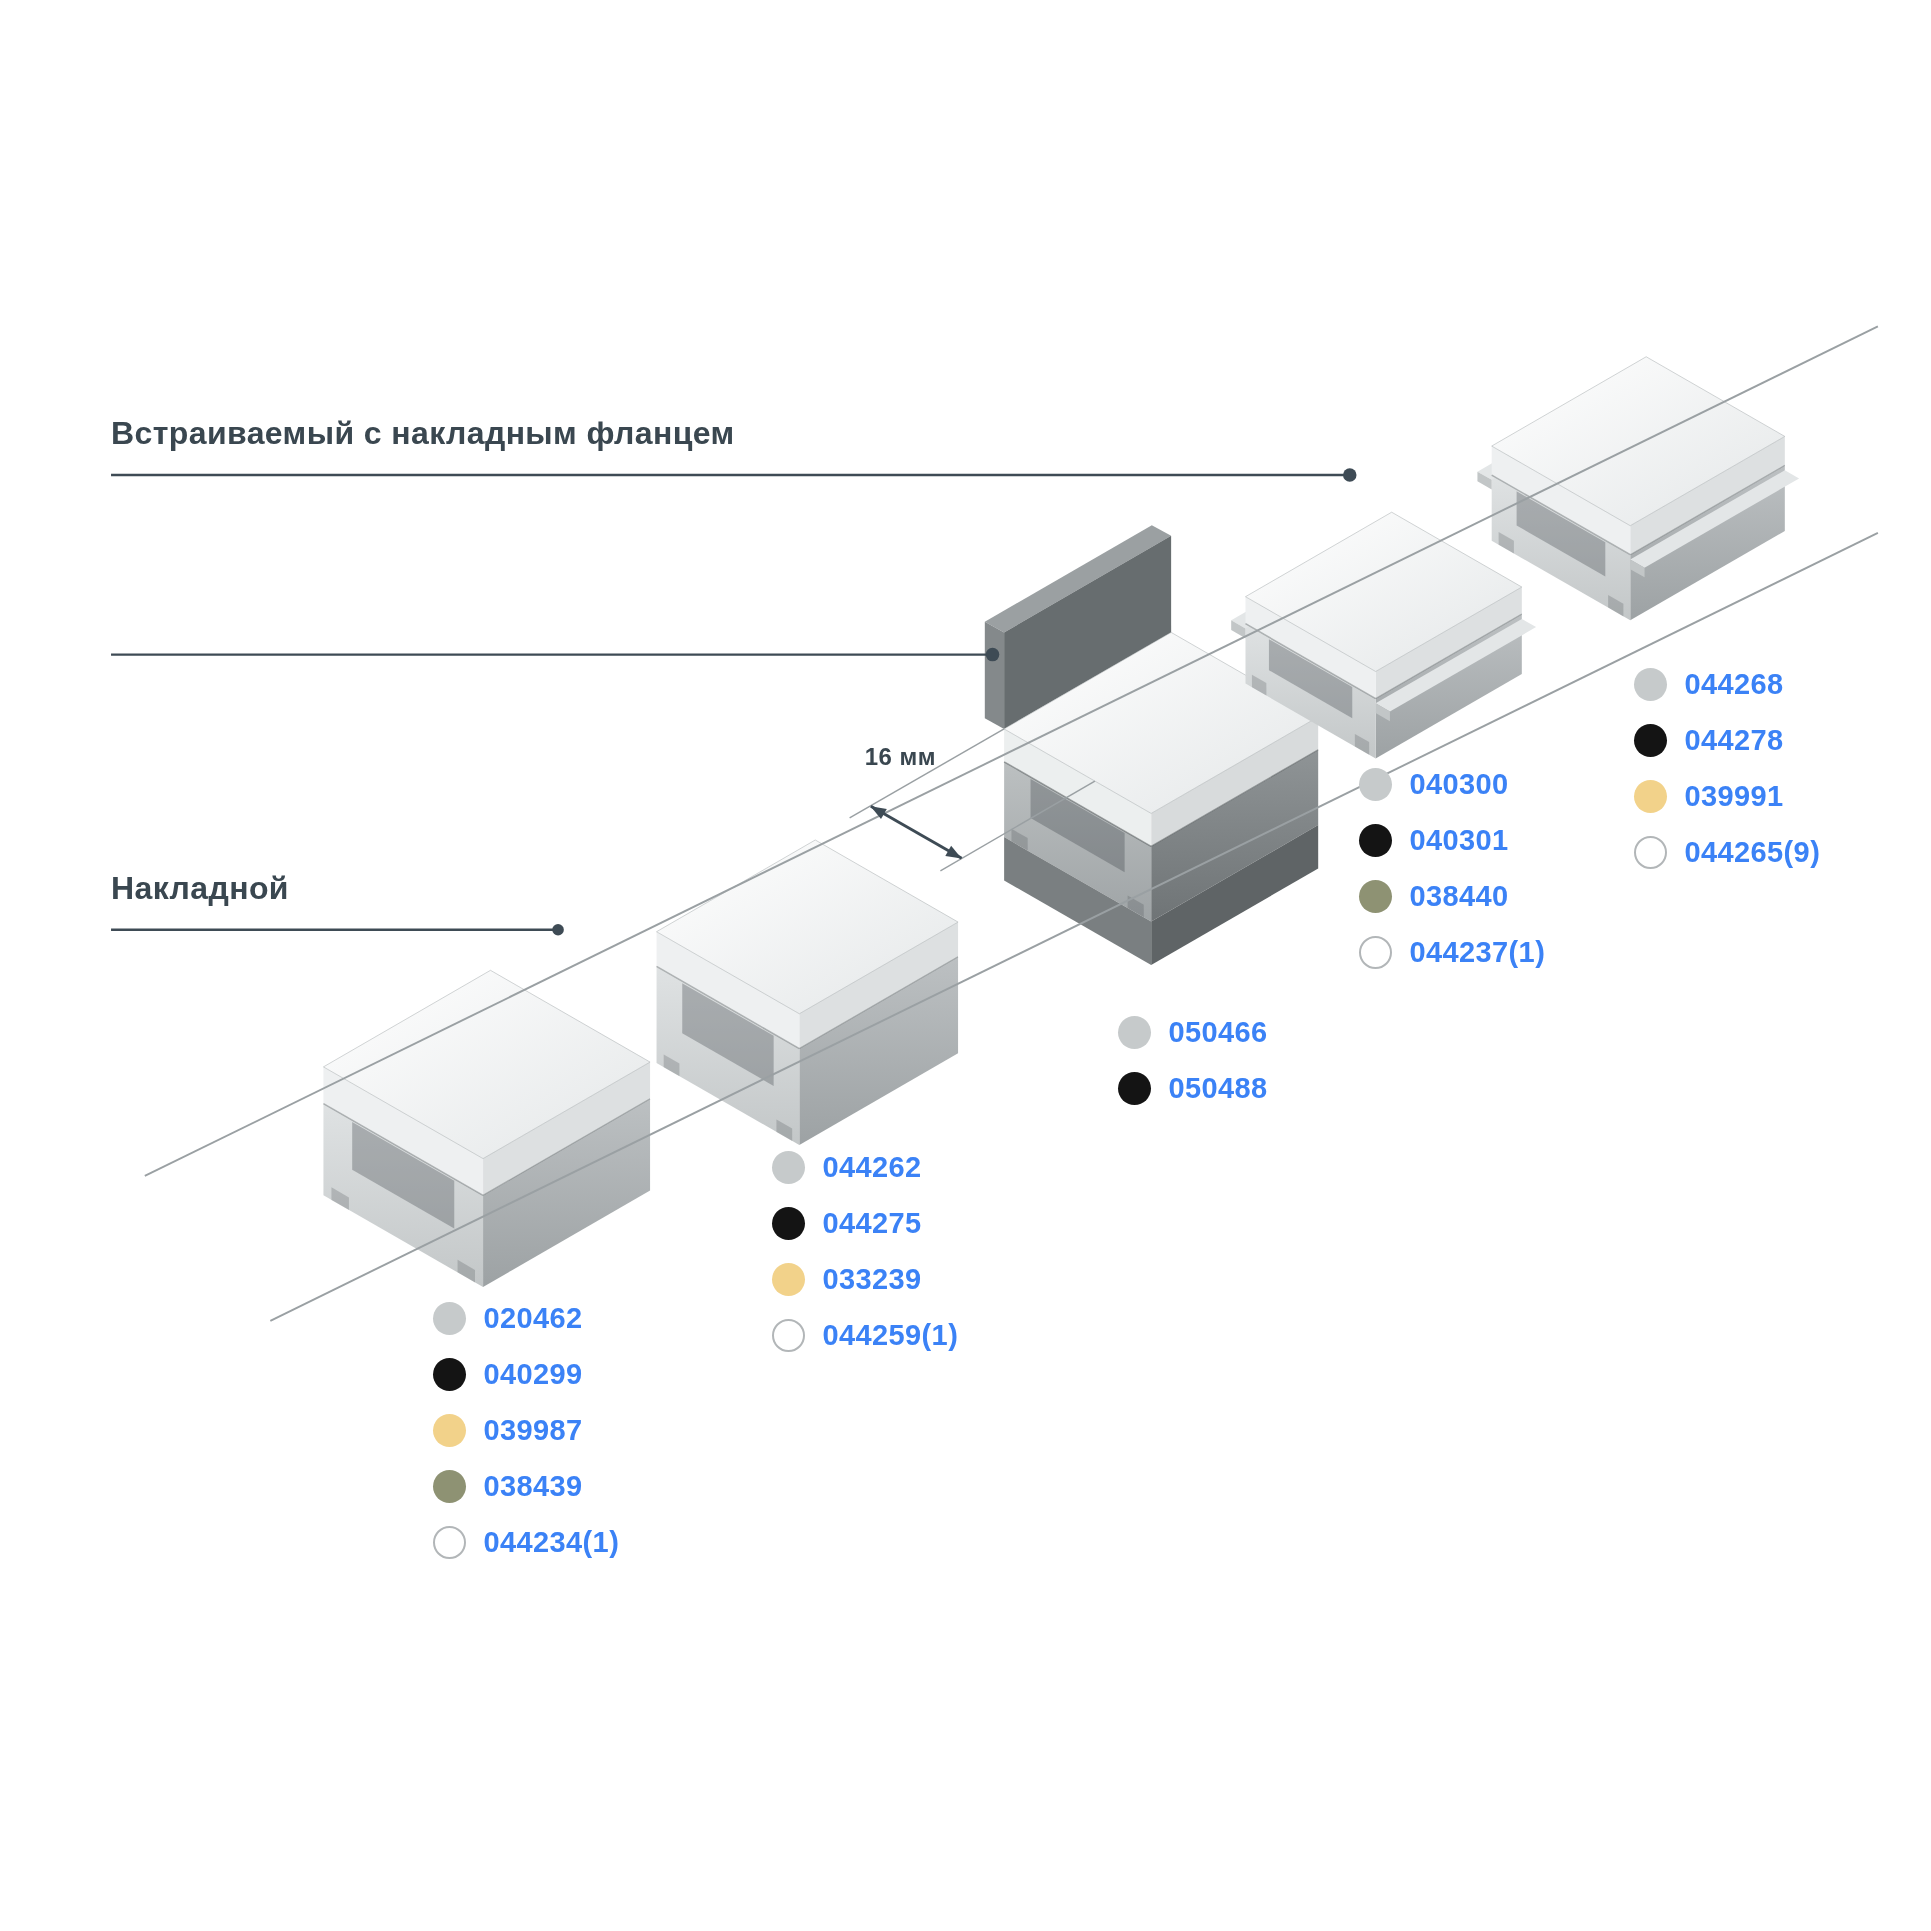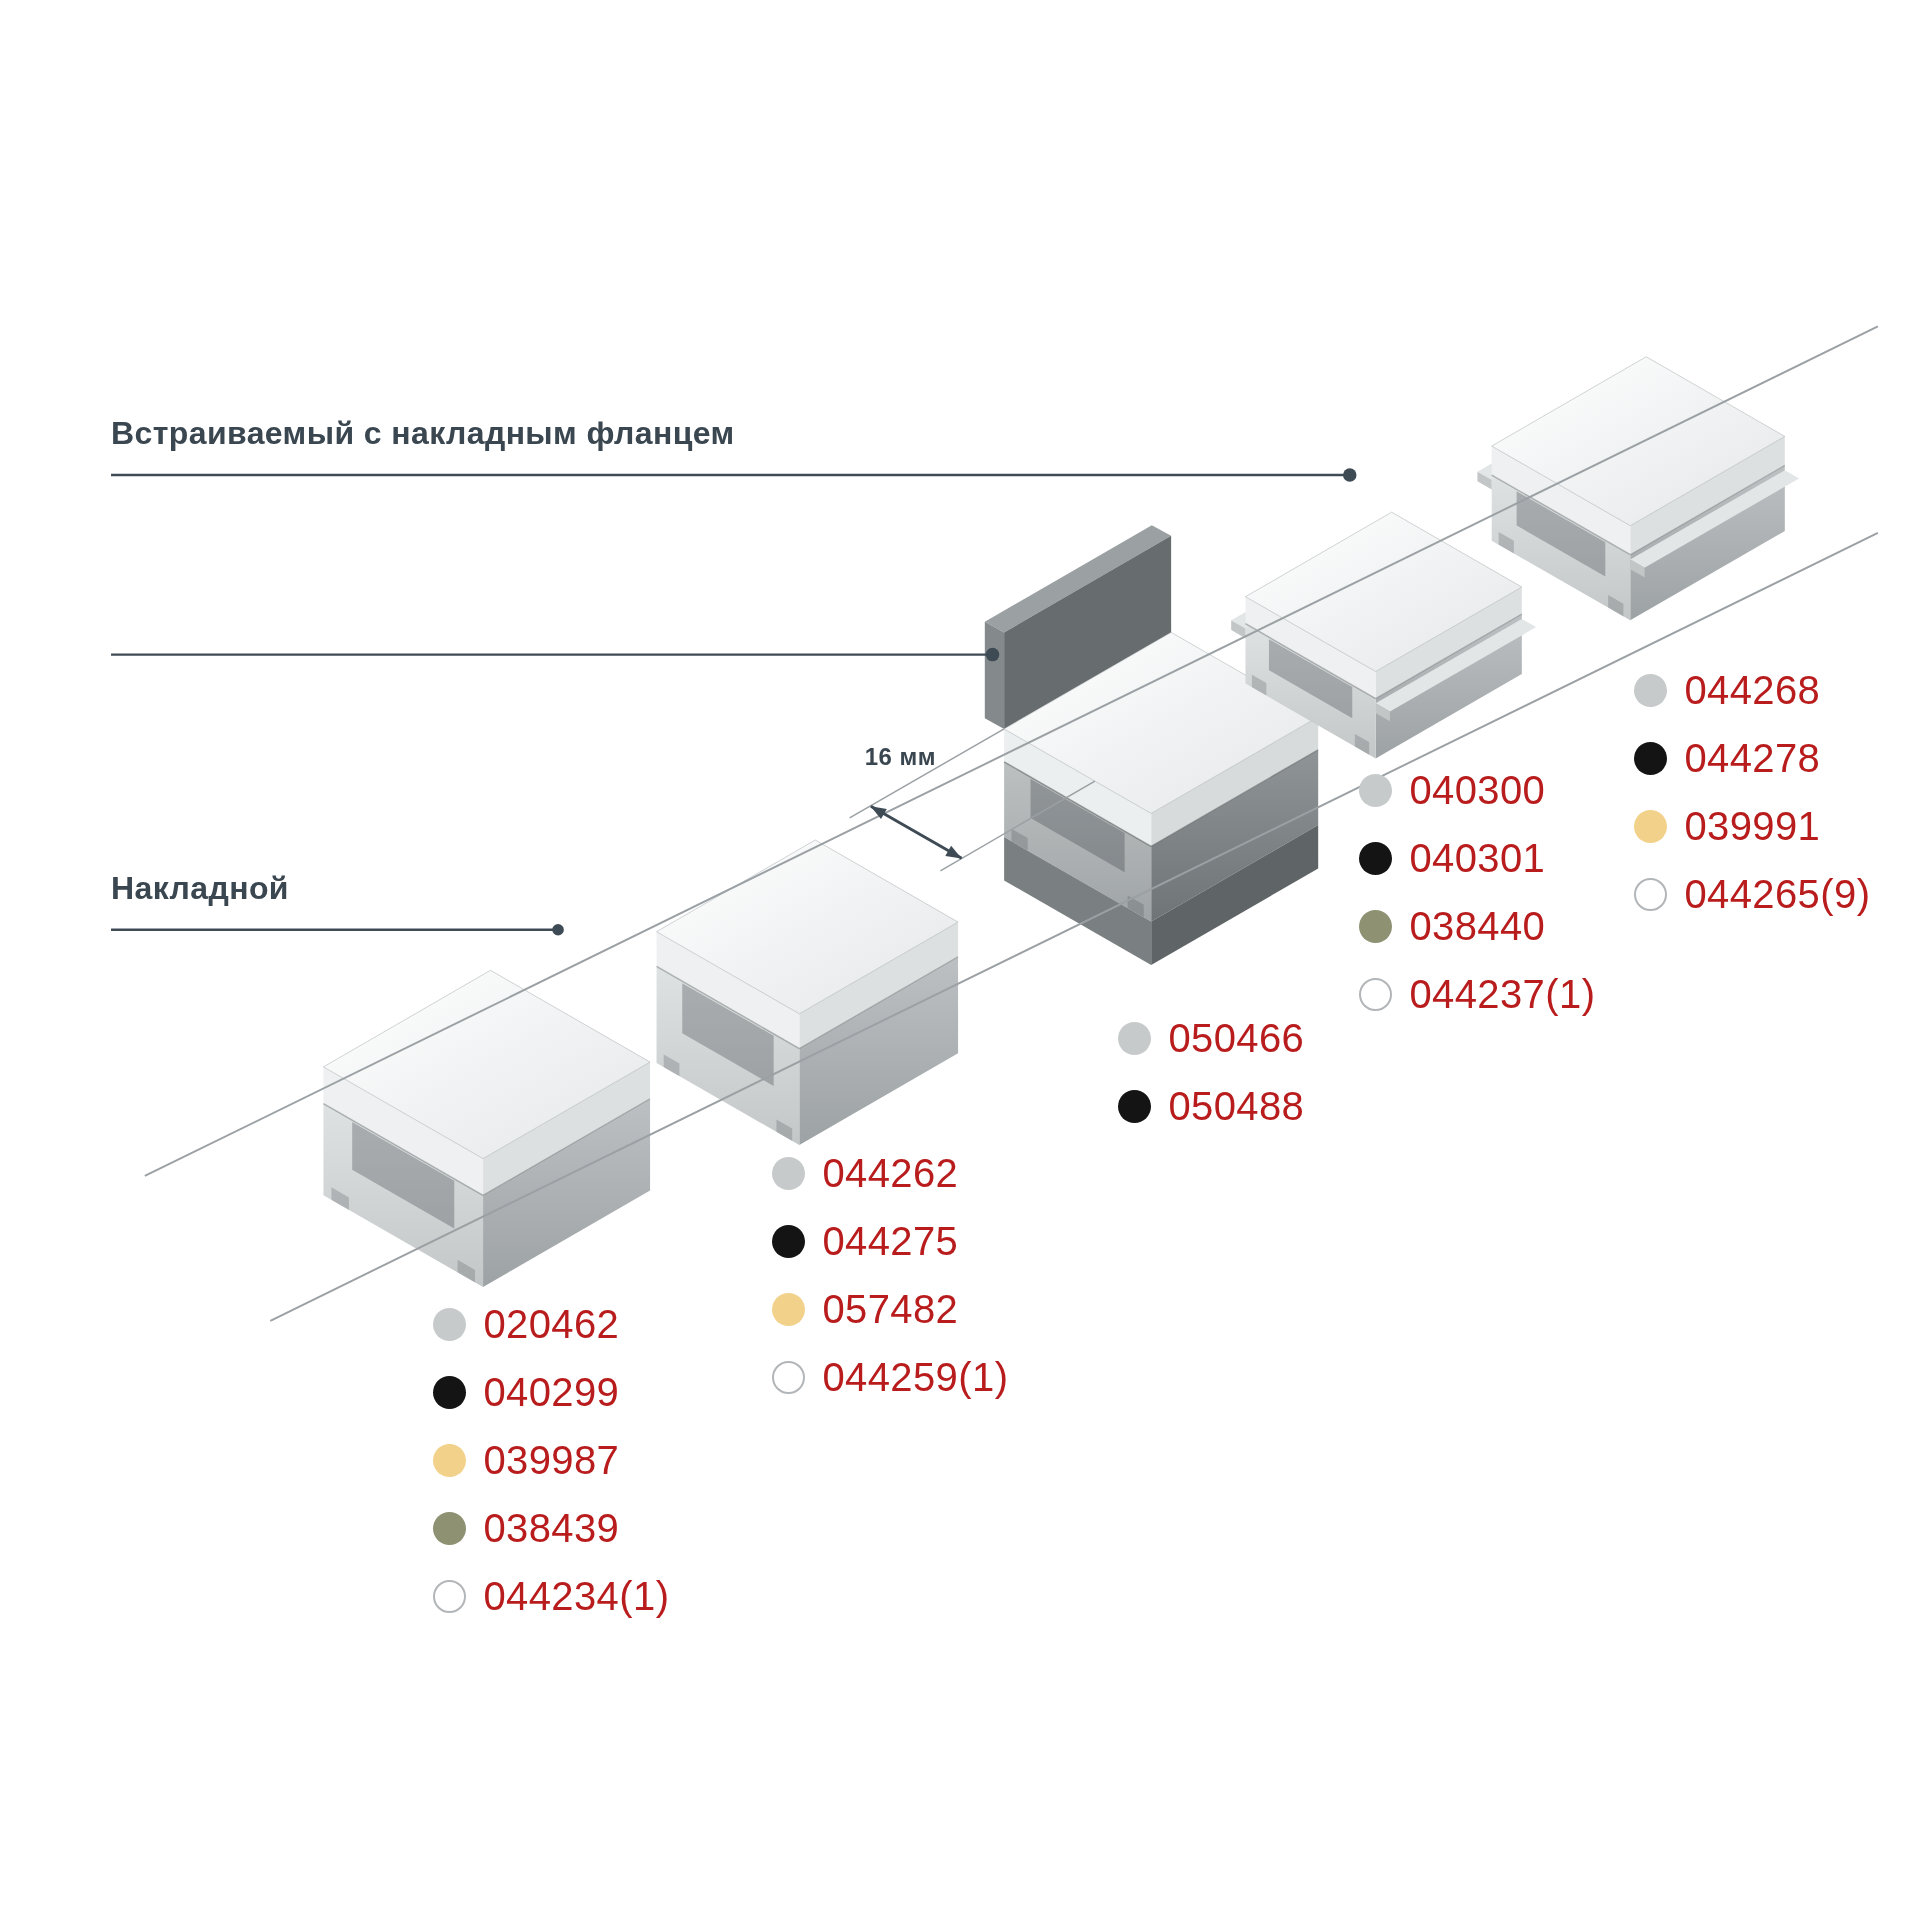--- a/index.html
+++ b/index.html
@@ -11,21 +11,21 @@
     letter-spacing:0.4px;white-space:nowrap}
   #label-1{left:111px;top:415px}
   #label-2{left:111px;top:595px}
   #label-3{left:111px;top:870px}
   .dim-text{position:absolute;left:743px;top:743px;width:193px;text-align:right;
     font-weight:700;font-size:24px;color:#3a4750;letter-spacing:0.5px}
   .group{position:absolute;display:flex;flex-direction:column;gap:23px}
   .item{display:flex;align-items:center;gap:17.4px}
   .dot{width:33px;height:33px;border-radius:50%;flex:0 0 auto;background:#c6cacb}
   .dot[data-color="white"]{border:2.4px solid #b2b6b8}
-  .code{font-weight:400;font-size:40px;color:#b91c1c;letter-spacing:0.4px;white-space:nowrap}
+  .code{font-weight:700;font-size:29px;color:#3b82f6;letter-spacing:0.4px;white-space:nowrap}
   #group-1{left:433px;top:1302px}
   #group-2{left:772px;top:1151px}
   #group-3{left:1118px;top:1016px}
   #group-4{left:1359px;top:768px}
   #group-5{left:1634px;top:668px}
 </style>
 </head>
 <body>
 
 <div class="canvas">
@@ -185,21 +185,21 @@
     <div class="item">
       <span class="dot" data-color="silver" style="background: rgb(198, 202, 203);"></span>
       <span class="code">044262</span>
     </div>
     <div class="item">
       <span class="dot" data-color="black" style="background: rgb(20, 20, 20);"></span>
       <span class="code">044275</span>
     </div>
     <div class="item">
       <span class="dot" data-color="gold" style="background: rgb(242, 210, 138);"></span>
-      <span class="code">057482</span>
+      <span class="code">033239</span>
     </div>
     <div class="item">
       <span class="dot" data-color="white" style="background: rgb(255, 255, 255);"></span>
       <span class="code">044259(1)</span>
     </div>
   </div>
 
   <div class="group" id="group-3">
     <div class="item">
       <span class="dot" data-color="silver" style="background: rgb(198, 202, 203);"></span>

